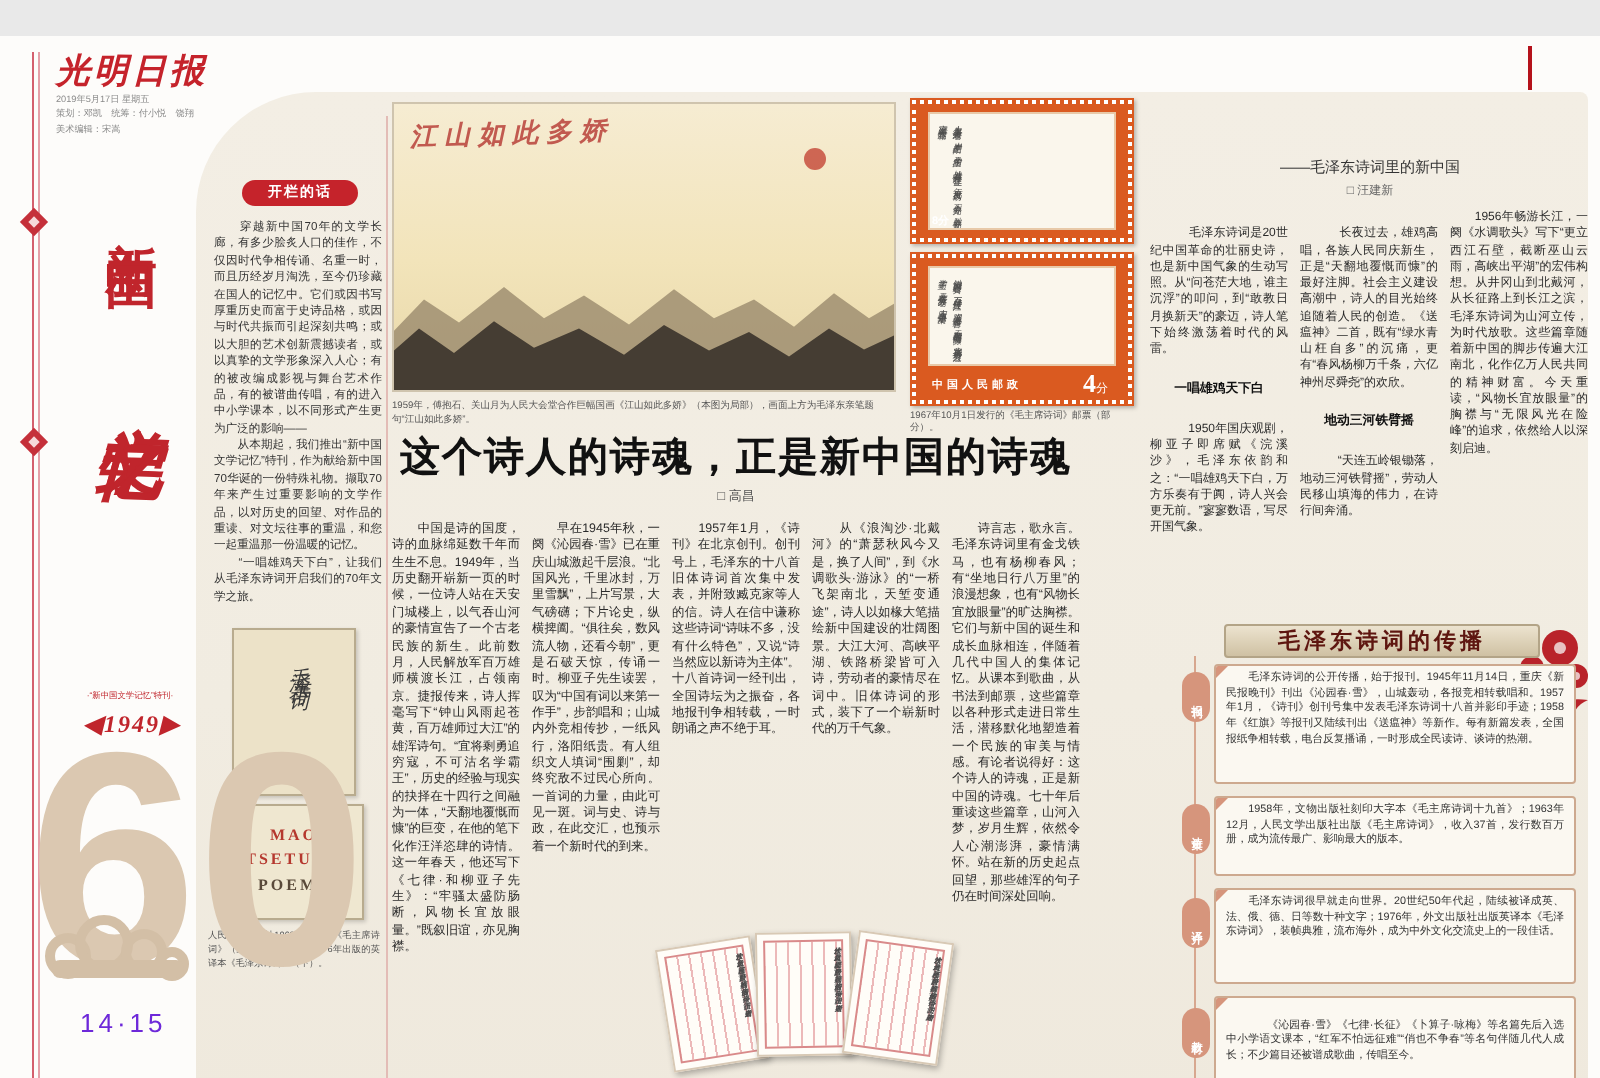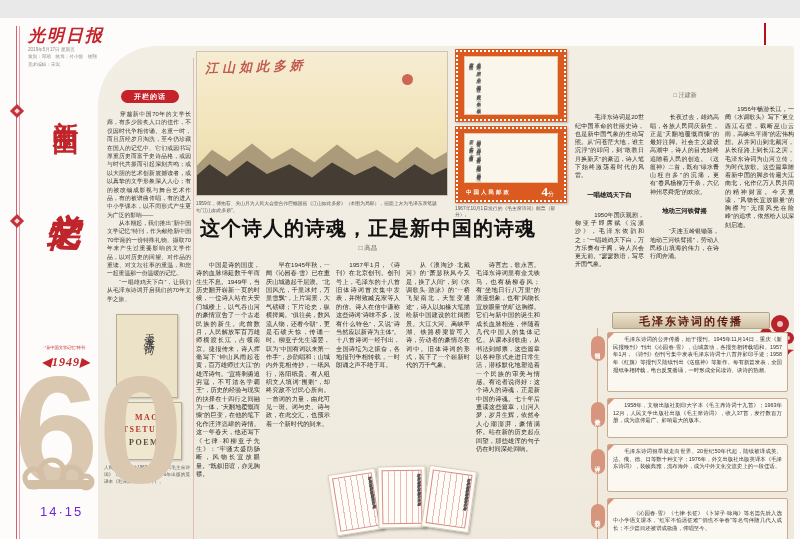--- a/index.html
+++ b/index.html
@@ -236,20 +236,21 @@
       </div>
     <div class="ms-card ms3">
         <div class="grid"></div>
         <div class="scr">才饮长沙水　又食武昌鱼　万里长江横渡　极目楚天舒　不管风吹浪打　胜似闲庭信步　今日得宽余　子在川上曰　逝者如斯夫</div>
       </div>
   </div>
   <div class="abs ms-caption">毛泽东诗词手迹（资料图片）。</div>
 
   <div class="abs col-divider"></div>
 
+  <div class="abs r-sub">——毛泽东诗词里的新中国</div>
   <div class="abs r-byline">□ 汪建新</div>
   <div class="abs rcol r1">
     <span>　　毛泽东诗词是20世纪中国革命的壮丽史诗，也是新中国气象的生动写照。从“问苍茫大地，谁主沉浮”的叩问，到“敢教日月换新天”的豪迈，诗人笔下始终激荡着时代的风雷。</span>
     <span class="subhead">一唱雄鸡天下白</span>
     <span>　　1950年国庆观剧，柳亚子即席赋《浣溪沙》，毛泽东依韵和之：“一唱雄鸡天下白，万方乐奏有于阗，诗人兴会更无前。”寥寥数语，写尽开国气象。</span>
   </div>
   <div class="abs rcol r2">
     <span>　　长夜过去，雄鸡高唱，各族人民同庆新生，正是“天翻地覆慨而慷”的最好注脚。社会主义建设高潮中，诗人的目光始终追随着人民的创造。《送瘟神》二首，既有“绿水青山枉自多”的沉痛，更有“春风杨柳万千条，六亿神州尽舜尧”的欢欣。</span>
     <span class="subhead">地动三河铁臂摇</span>
     <span>　　“天连五岭银锄落，地动三河铁臂摇”，劳动人民移山填海的伟力，在诗行间奔涌。</span>

